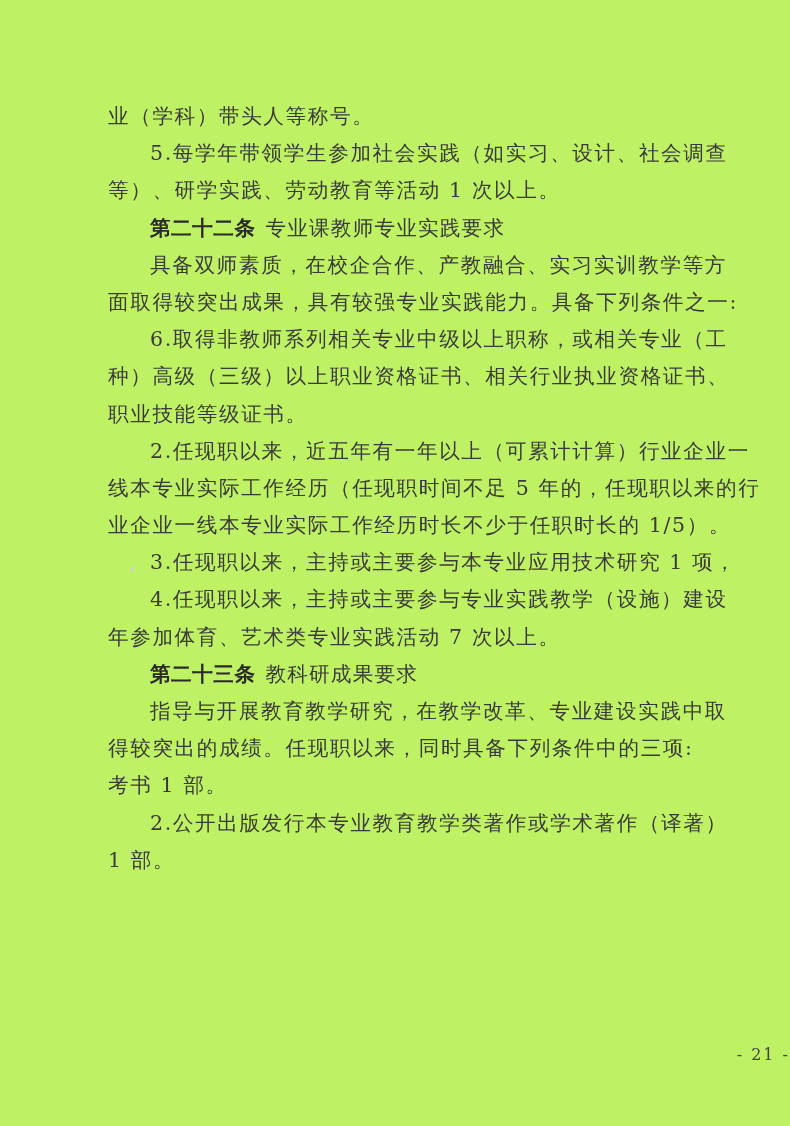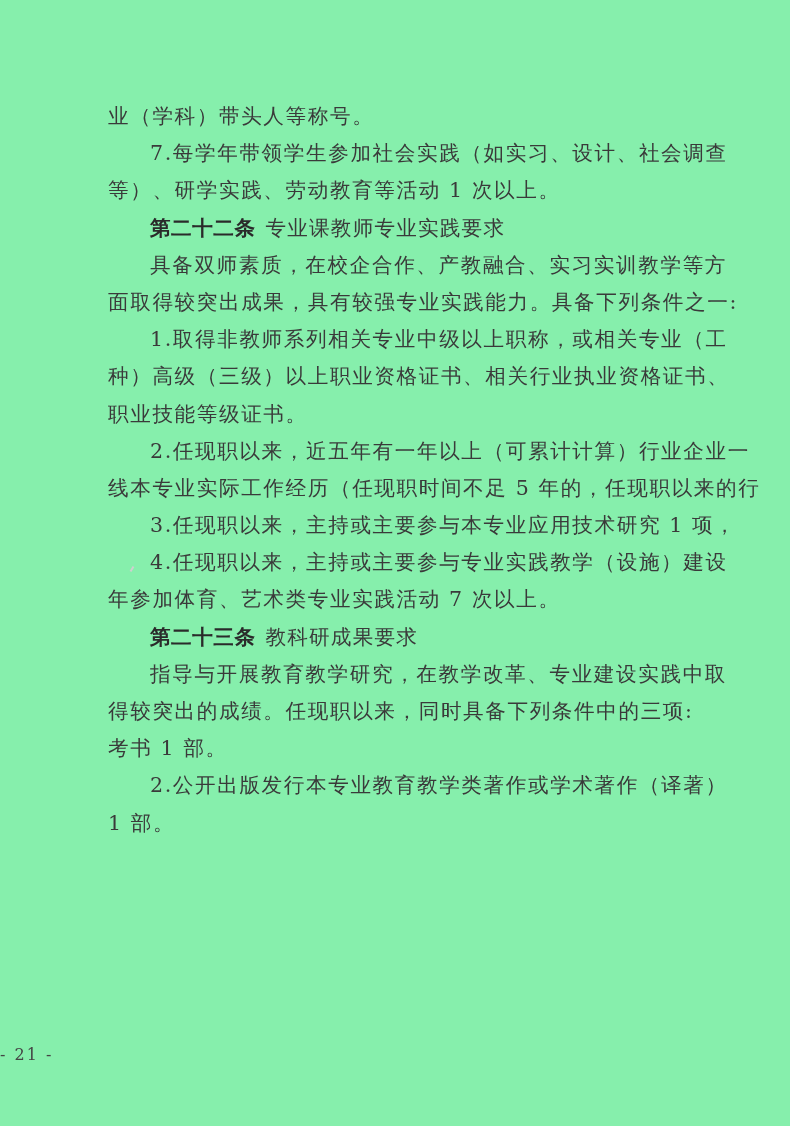--- a/index.html
+++ b/index.html
@@ -13,21 +13,21 @@
     position: relative;
     overflow: hidden;
     font-family: "DejaVu Serif", "Liberation Serif", serif;
     color: #3a3a3a;
   }
   .page {
     position: absolute;
     left: 0; top: 0;
     width: 790px;
     height: 1126px;
-    background: #86efac;
+    background: #bef264;
   }
   .content {
     position: absolute;
     left: 108px;
     top: 98px;
     width: 590px;
   }
   .line {
     height: 37.2px;
     line-height: 37.2px;
@@ -51,21 +51,21 @@
     margin-right: 10px;
   }
   .heading-title {
     letter-spacing: 1.2px;
   }
   .page-number {
     position: absolute;
     left: 0;
     width: 790px;
     top: 1045px;
-    text-align: left;
+    text-align: right;
     font-size: 16px;
     color: #444;
     font-family: "DejaVu Serif", "Liberation Serif", serif;
     letter-spacing: 2px;
   }
   .artifact {
     position: absolute;
     left: 131px;
     top: 566px;
     width: 2px;
@@ -73,32 +73,33 @@
     background: #cfcfcf;
     transform: rotate(30deg);
   }
 </style>
 </head>
 <body>
 
 <div class="page">
   <div class="content">
     <div class="line last">业（学科）带头人等称号。</div>
-    <div class="line indent">7.每学年带领学生参加社会实践（如实习、设计、社会调查</div>
+    <div class="line indent">5.每学年带领学生参加社会实践（如实习、设计、社会调查</div>
     <div class="line last">等）、研学实践、劳动教育等活动 1 次以上。</div>
     <div class="line indent last">
       <span class="heading-num">第二十二条</span><span class="heading-title">专业课教师专业实践要求</span>
     </div>
     <div class="line indent">具备双师素质，在校企合作、产教融合、实习实训教学等方</div>
     <div class="line">面取得较突出成果，具有较强专业实践能力。具备下列条件之一:</div>
-    <div class="line indent">1.取得非教师系列相关专业中级以上职称，或相关专业（工</div>
+    <div class="line indent">6.取得非教师系列相关专业中级以上职称，或相关专业（工</div>
     <div class="line">种）高级（三级）以上职业资格证书、相关行业执业资格证书、</div>
     <div class="line last">职业技能等级证书。</div>
     <div class="line indent">2.任现职以来，近五年有一年以上（可累计计算）行业企业一</div>
     <div class="line">线本专业实际工作经历（任现职时间不足 5 年的，任现职以来的行</div>
+    <div class="line last">业企业一线本专业实际工作经历时长不少于任职时长的 1/5）。</div>
     <div class="line indent">3.任现职以来，主持或主要参与本专业应用技术研究 1 项，</div>
     <div class="line indent">4.任现职以来，主持或主要参与专业实践教学（设施）建设</div>
     <div class="line last">年参加体育、艺术类专业实践活动 7 次以上。</div>
     <div class="line indent last">
       <span class="heading-num">第二十三条</span><span class="heading-title">教科研成果要求</span>
     </div>
     <div class="line indent">指导与开展教育教学研究，在教学改革、专业建设实践中取</div>
     <div class="line last">得较突出的成绩。任现职以来，同时具备下列条件中的三项:</div>
     <div class="line last">考书 1 部。</div>
     <div class="line indent">2.公开出版发行本专业教育教学类著作或学术著作（译著）</div>

